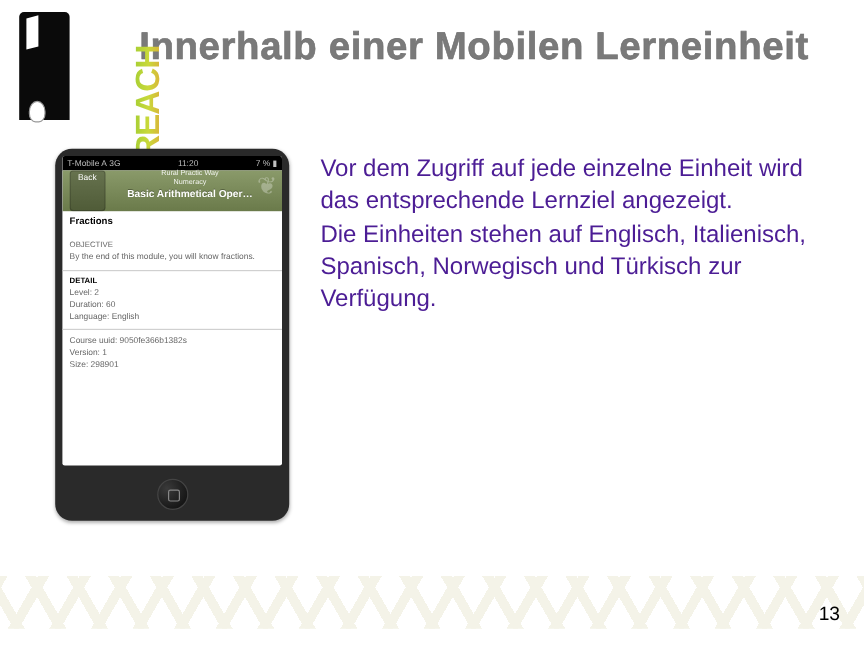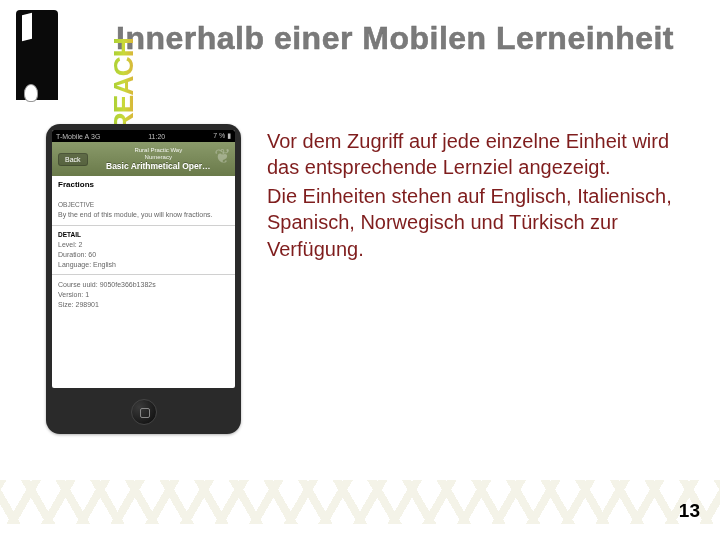--- a/index.html
+++ b/index.html
@@ -95,21 +95,20 @@
     justify-content: space-between;
     align-items: center;
     padding: 0 4px;
     font-size: 7px;
   }
   .nav-bar {
     height: 34px;
     background: linear-gradient(#8a9a6a, #6a7a4a);
     position: relative;
     display: flex;
-    align-items: center;
     padding: 0 6px;
     color: #fff;
   }
   .back-btn {
     background: rgba(0,0,0,0.25);
     border-radius: 3px;
     padding: 2px 6px;
     font-size: 7px;
     border: 1px solid rgba(0,0,0,0.2);
   }
@@ -167,21 +166,21 @@
     content: '';
     position: absolute;
     top: 8px; left: 8px;
     width: 8px; height: 8px;
     border: 1px solid #888;
     border-radius: 2px;
   }
   .body-text {
     font-size: 20px;
     line-height: 1.32;
-    color: #7f1d1d;
+    color: #4c1d95;
     padding-top: 4px;
     padding-right: 10px;
   }
   .body-text p { margin-bottom: 2px; }
   .footer-pattern {
     position: absolute;
     left: 0; right: 0; bottom: 16px;
     height: 44px;
     opacity: 0.15;
     background:
@@ -190,22 +189,22 @@
         #b9b56a 10px 18px,
         transparent 18px 30px),
       repeating-linear-gradient(-60deg,
         transparent 0 10px,
         #b9b56a 10px 18px,
         transparent 18px 30px);
   }
   .page-num {
     position: absolute;
     right: 20px; bottom: 18px;
-    font-size: 19px;
-    font-weight: bold;
+    font-size: 16px;
+    font-weight: normal;
     color: #000;
   }
 </style>
 </head>
 <body>
 
 <div class="header">
   <div class="logo">
     <div class="logo-black"></div>
     <div class="logo-white-accent"></div>

